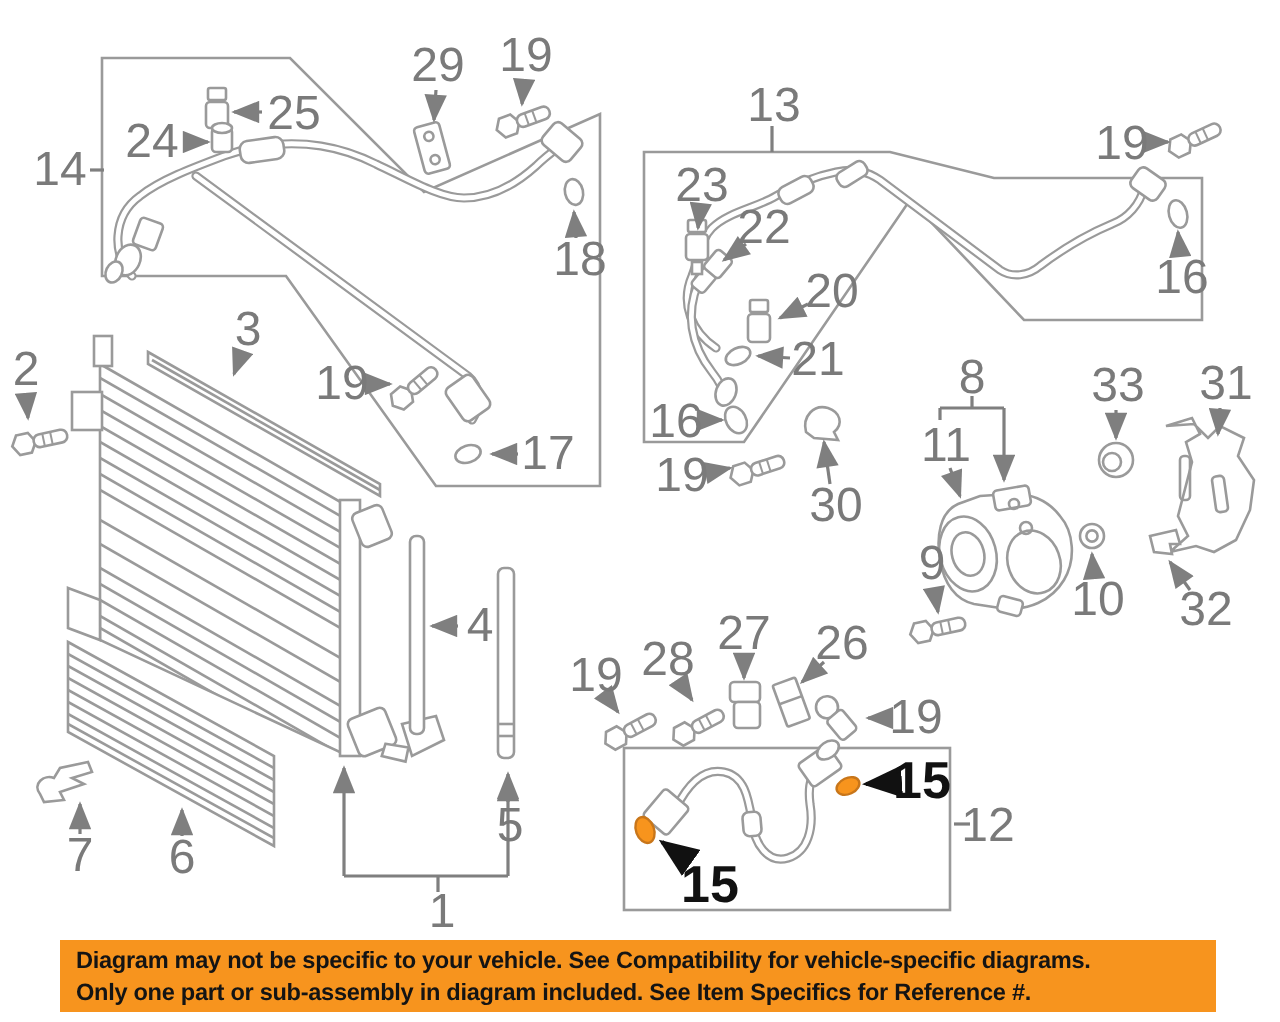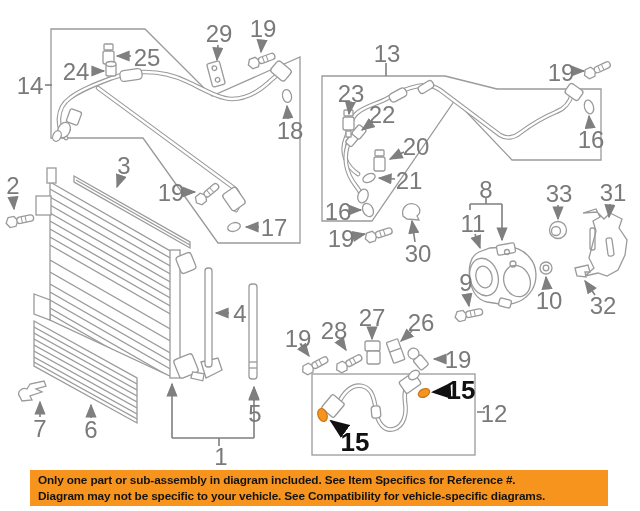--- a/index.html
+++ b/index.html
@@ -347,16 +347,16 @@
     <text class="callout" x="334" y="330">28</text>
     <text class="callout" x="298" y="338">19</text>
     <text class="callout" x="458" y="359">19</text>
     <text class="callout" x="494" y="413">12</text>
     <text class="callout-hl" x="461" y="390">15</text>
     <text class="callout-hl" x="355" y="442">15</text>
   </g>
 </svg>
 
 <div id="banner">
+  <div>Diagram may not be specific to your vehicle. See Compatibility for vehicle-specific diagrams.</div>
   <div>Only one part or sub-assembly in diagram included. See Item Specifics for Reference #.</div>
-  <div>Diagram may not be specific to your vehicle. See Compatibility for vehicle-specific diagrams.</div>
 </div>
 </div>
 
 </body></html>

